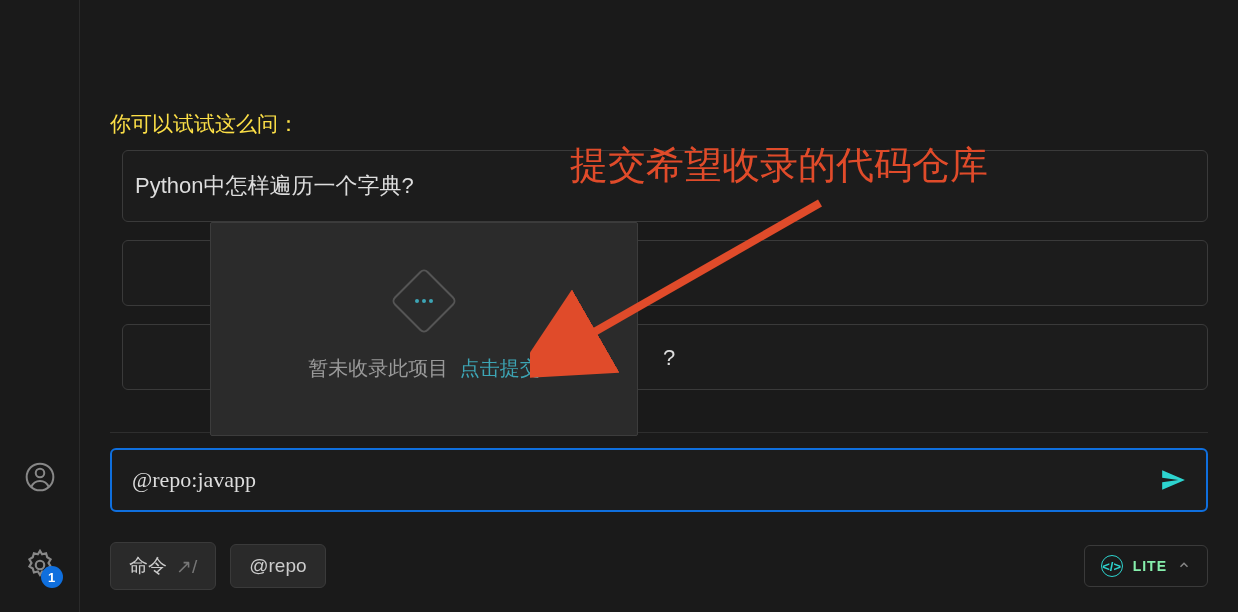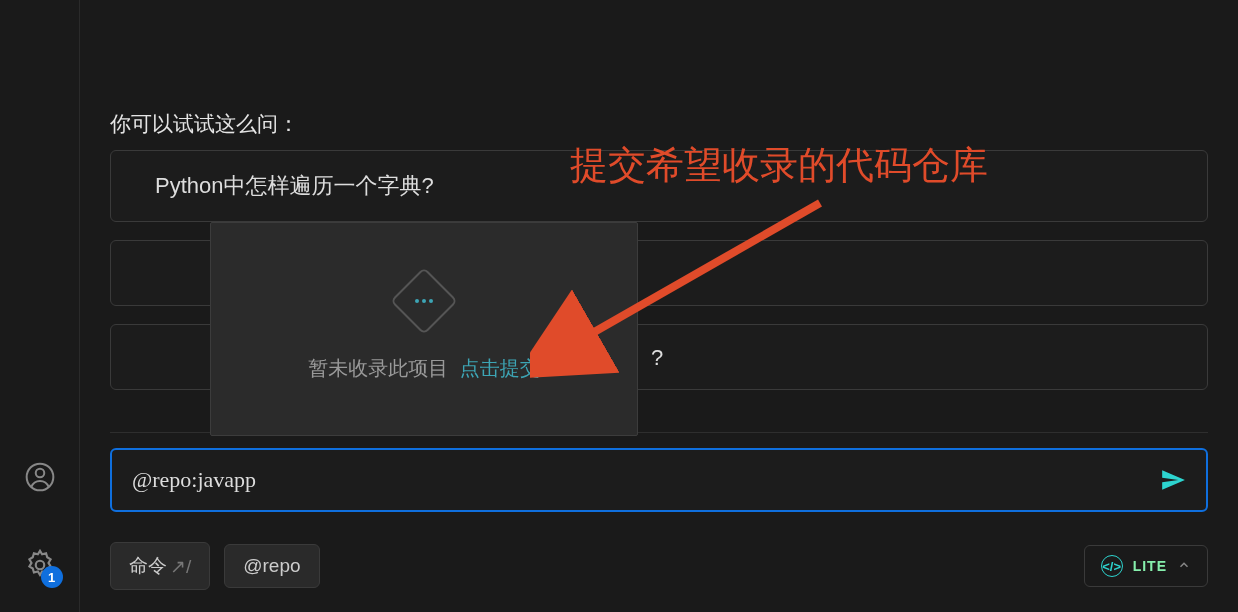--- a/index.html
+++ b/index.html
@@ -60,37 +60,38 @@
       top: 0;
       right: 0;
       bottom: 0;
       padding: 0 30px;
     }
     .suggestion-label {
       position: absolute;
       top: 110px;
       left: 30px;
       font-size: 21px;
-      color: #e5e5e5;
+      color: #fde047;
     }
     .suggestion-list {
       position: absolute;
       top: 150px;
       left: 30px;
       right: 30px;
     }
     .suggestion-item {
       border: 1px solid #3a3a3a;
       border-radius: 6px;
-      padding: 20px 44px;
+      padding: 20px 12px;
       margin-bottom: 18px;
       font-size: 22px;
       color: #ddd;
       cursor: pointer;
       background: #1c1c1c;
+      margin-left: 12px;
     }
     .popup {
       position: absolute;
       top: 222px;
       left: 130px;
       width: 428px;
       height: 214px;
       background: #2b2b2b;
       border: 1px solid #3c3c3c;
       border-radius: 2px;
@@ -187,20 +188,21 @@
     .chip {
       background: #2a2a2a;
       border: 1px solid #3a3a3a;
       border-radius: 6px;
       padding: 10px 18px;
       font-size: 19px;
       color: #ccc;
       cursor: pointer;
       display: flex;
       align-items: center;
+      gap: 6px;
     }
     .chip-slash {
       color: #777;
       margin-left: 3px;
     }
     .spacer { flex: 1; }
     .mode-box {
       border: 1px solid #3a3a3a;
       border-radius: 6px;
       padding: 9px 16px;

